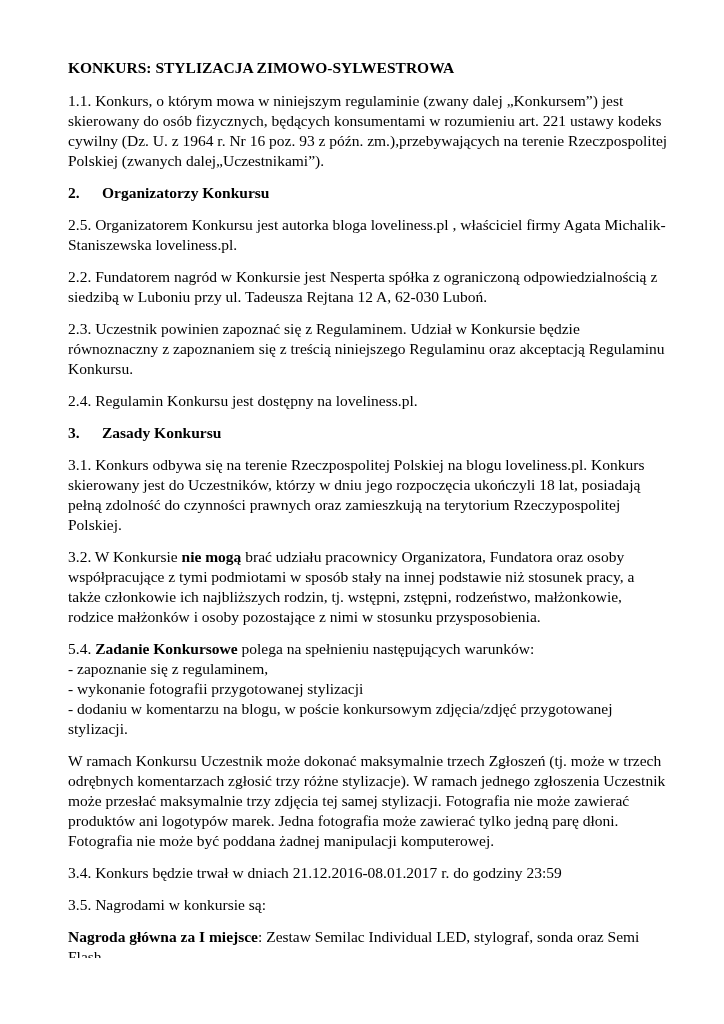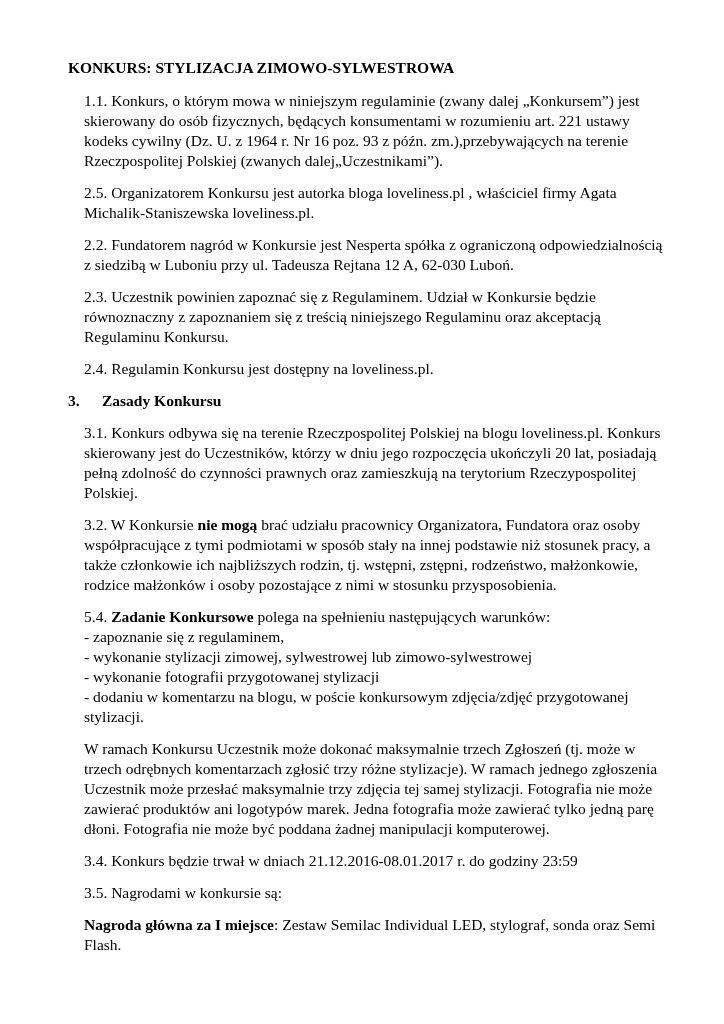--- a/index.html
+++ b/index.html
@@ -19,21 +19,21 @@
     line-height: 20px;
     overflow: hidden;
   }
   .doc-title {
     font-size: 15.5px;
     font-weight: bold;
     margin: 0 0 13px 0;
     line-height: 21px;
   }
   .para {
-    margin: 0 0 12px 16px;
+    margin: 0 0 12px 0;
     max-width: 600px;
   }
   .heading {
     font-weight: bold;
     margin: 0 0 12px 0;
   }
   .hnum {
     display: inline-block;
     min-width: 34px;
   }
@@ -46,36 +46,36 @@
 </style>
 </head>
 <body>
 
 <div class="page">
 
   <h1 class="doc-title">KONKURS: STYLIZACJA ZIMOWO-SYLWESTROWA</h1>
 
   <p class="para">1.1. Konkurs, o którym mowa w niniejszym regulaminie (zwany dalej „Konkursem”) jest skierowany do osób fizycznych, będących konsumentami w rozumieniu art. 221 ustawy kodeks cywilny (Dz. U. z 1964 r. Nr 16 poz. 93 z późn. zm.),przebywających na terenie Rzeczpospolitej Polskiej (zwanych dalej„Uczestnikami”).</p>
 
+  <p class="heading"><span class="hnum">2.</span><span>Organizatorzy Konkursu</span></p>
 
   <p class="para">2.5. Organizatorem Konkursu jest autorka bloga loveliness.pl , właściciel firmy Agata Michalik-Staniszewska loveliness.pl.</p>
   <p class="para">2.2. Fundatorem nagród w Konkursie jest Nesperta spółka z ograniczoną odpowiedzialnością z siedzibą w Luboniu przy ul. Tadeusza Rejtana 12 A, 62-030 Luboń.</p>
   <p class="para">2.3. Uczestnik powinien zapoznać się z Regulaminem. Udział w Konkursie będzie równoznaczny z zapoznaniem się z treścią niniejszego Regulaminu oraz akceptacją Regulaminu Konkursu.</p>
   <p class="para">2.4. Regulamin Konkursu jest dostępny na loveliness.pl.</p>
 
   <p class="heading"><span class="hnum">3.</span><span>Zasady Konkursu</span></p>
 
-  <p class="para">3.1. Konkurs odbywa się na terenie Rzeczpospolitej Polskiej na blogu loveliness.pl. Konkurs skierowany jest do Uczestników, którzy w dniu jego rozpoczęcia ukończyli 20 lat, posiadają pełną zdolność do czynności prawnych oraz zamieszkują na terytorium Rzeczypospolitej Polskiej.</p>
+  <p class="para">3.1. Konkurs odbywa się na terenie Rzeczpospolitej Polskiej na blogu loveliness.pl. Konkurs skierowany jest do Uczestników, którzy w dniu jego rozpoczęcia ukończyli 18 lat, posiadają pełną zdolność do czynności prawnych oraz zamieszkują na terytorium Rzeczypospolitej Polskiej.</p>
 
   <p class="para"><span>3.2. W Konkursie </span><span class="bold">nie mogą</span><span> brać udziału pracownicy Organizatora, Fundatora oraz osoby współpracujące z tymi podmiotami w sposób stały na innej podstawie niż stosunek pracy, a także członkowie ich najbliższych rodzin, tj. wstępni, zstępni, rodzeństwo, małżonkowie, rodzice małżonków i osoby pozostające z nimi w stosunku przysposobienia.</span></p>
 
   <p class="para">
     <span class="line"><span>5.4. </span><span class="bold">Zadanie Konkursowe</span><span> polega na spełnieniu następujących warunków:</span></span>
     <span class="line">- zapoznanie się z regulaminem,</span>
-    <span class="line">- wykonanie stylizacji zimowej, sylwestrowej lub zimowo-sylwestrowej</span>
     <span class="line">- wykonanie fotografii przygotowanej stylizacji</span>
     <span class="line">- dodaniu w komentarzu na blogu, w poście konkursowym zdjęcia/zdjęć przygotowanej stylizacji.</span>
   </p>
 
   <p class="para">W ramach Konkursu Uczestnik może dokonać maksymalnie trzech Zgłoszeń (tj. może w trzech odrębnych komentarzach zgłosić trzy różne stylizacje). W ramach jednego zgłoszenia Uczestnik może przesłać maksymalnie trzy zdjęcia tej samej stylizacji. Fotografia nie może zawierać produktów ani logotypów marek. Jedna fotografia może zawierać tylko jedną parę dłoni. Fotografia nie może być poddana żadnej manipulacji komputerowej.</p>
 
   <p class="para">3.4. Konkurs będzie trwał w dniach 21.12.2016-08.01.2017 r. do godziny 23:59</p>
   <p class="para">3.5. Nagrodami w konkursie są:</p>
 
   <p class="para">

